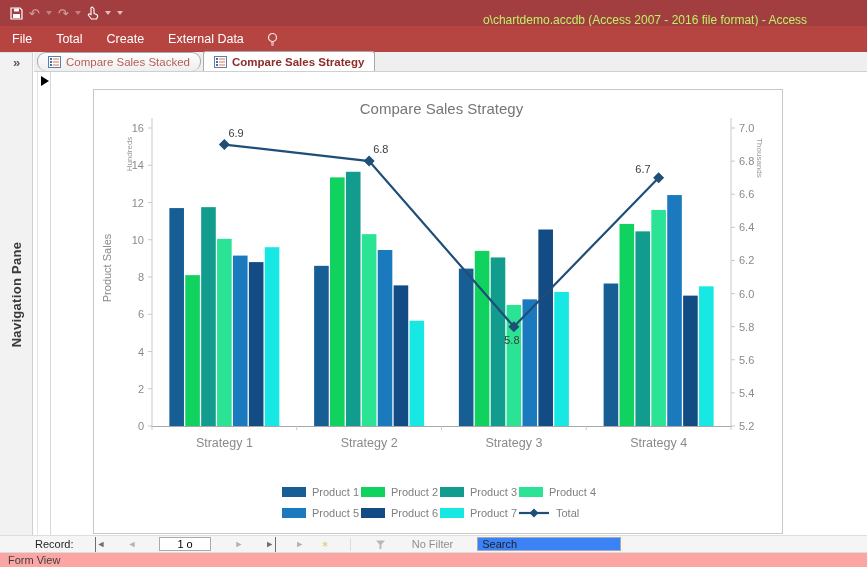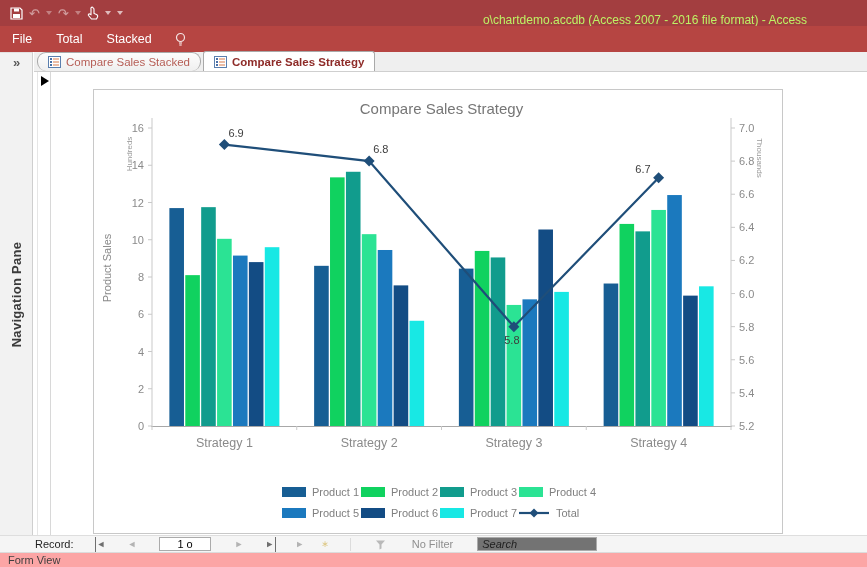--- a/index.html
+++ b/index.html
@@ -62,22 +62,22 @@
   .recordbar .lbl { margin-left:35px; margin-right:5px; }
   .rb-btn { font-size:9px; padding:0 3px; line-height:15px; }
   .rb-dark { color:#6f6f6f; } .rb-dim { color:#b3b3b3; }
   .rb-bar-l { border-left:1px solid #6f6f6f; padding-left:1px; }
   .rb-bar-r { border-right:1px solid #6f6f6f; padding-right:1px; }
   .rb-box { width:52px; height:14px; background:#fff; border:1px solid #ababab;
     font-size:11px; padding:0 17px; margin:0 4px; font-family:"Liberation Sans",sans-serif; }
   .rb-sep { width:1px; height:13px; background:#dcdcdc; margin:0 5px; }
   .rb-star { color:#c9a227; font-size:9px; opacity:.55; margin-left:-2px; }
   .nofilter { color:#8f8f8f; margin-left:10px; margin-right:8px; }
-  .searchbox { width:120px; height:14px; background:#737373; border:1px solid #ababab;
-    font-size:11px; padding:0 4px; color:#1f1f1f; font-family:"Liberation Sans",sans-serif;font-style:italic; }
+  .searchbox { width:144px; height:14px; background:#3b82f6; border:1px solid #ababab;
+    font-size:11px; padding:0 4px; color:#1f1f1f; font-family:"Liberation Sans",sans-serif; }
   .searchbox::placeholder { color:#1f1f1f; opacity:1; }
 
   
   .statusbar { position:absolute; left:0; top:552px; width:867px; height:15px;
     background:#fca5a5; border-top:1px solid #dcdcdc; display:flex; align-items:center; }
   .statusbar span { font-size:11px; color:#3f3f3f; margin-left:8px; }
 
   svg text { font-family:"Liberation Sans", sans-serif; }
 </style>
 </head>
@@ -105,21 +105,22 @@
       </span>
       <span class="caret"></span>
       <span class="caret" style="border-top-width:4px;"></span>
     </div>
     <div class="win-title">o\chartdemo.accdb (Access 2007 - 2016 file format)  -  Access</div>
   </div>
 
   <div class="ribbonrow">
     <div class="ribbon-tab">File</div>
     <div class="ribbon-tab">Total</div>
-    <div class="ribbon-tab">Stacked</div>
+    <div class="ribbon-tab">Create</div>
+    <div class="ribbon-tab">External Data</div>
     <div class="tellme">
       <span style="display:inline-flex;">
         <svg width="13" height="15" viewBox="0 0 13 15">
             <circle cx="6.5" cy="5.5" r="4" fill="none" stroke="rgba(255,255,255,.85)" stroke-width="1.2"></circle>
             <line x1="5" y1="11" x2="8" y2="11" stroke="rgba(255,255,255,.85)" stroke-width="1.2"></line>
             <line x1="5.3" y1="13" x2="7.7" y2="13" stroke="rgba(255,255,255,.85)" stroke-width="1.2"></line>
           </svg>
       </span>
     </div>
   </div>

